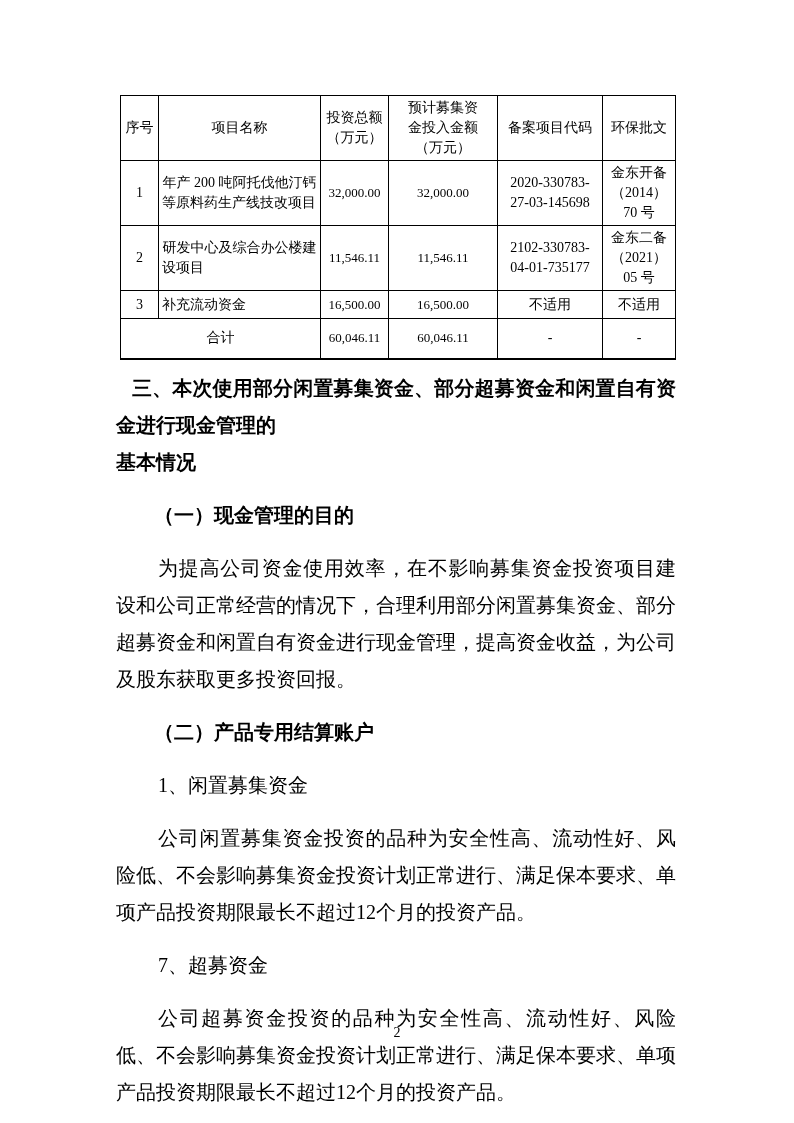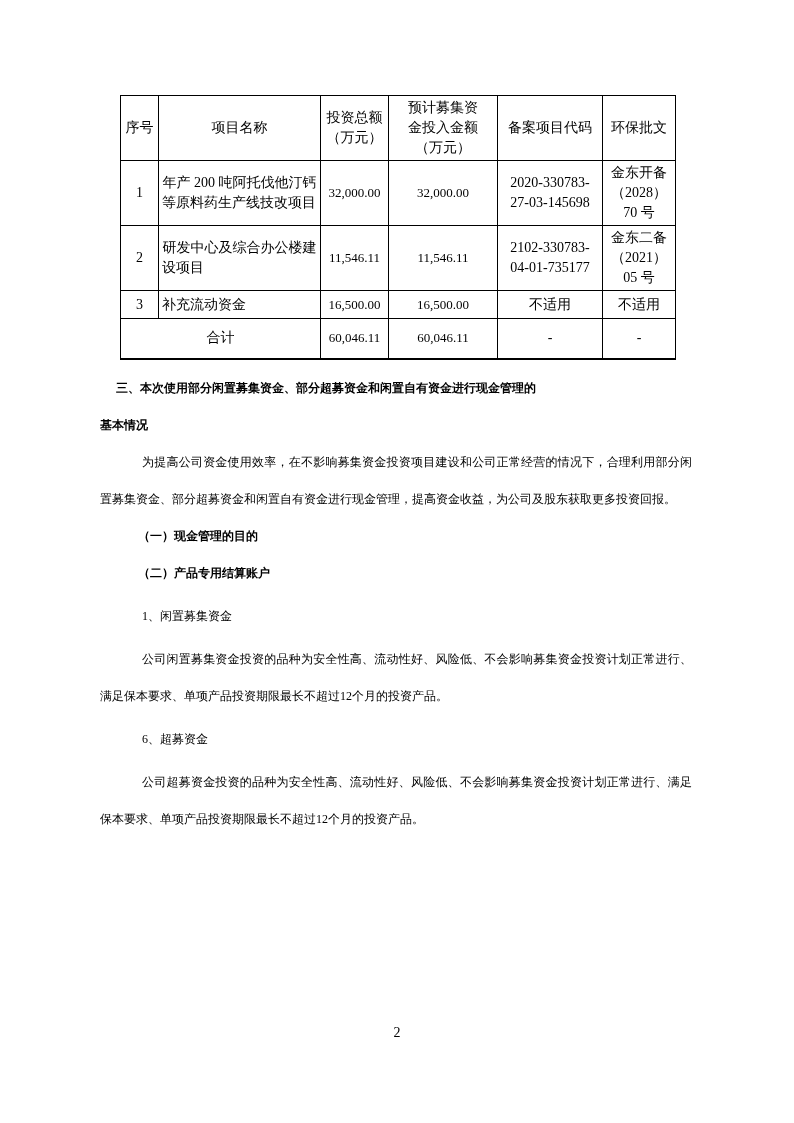--- a/index.html
+++ b/index.html
@@ -41,21 +41,21 @@
   tr.r-head { height: 63px; }
   tr.r-1 { height: 62px; }
   tr.r-2 { height: 63px; }
   tr.r-3 { height: 28px; }
   tr.r-total { height: 40px; }
   td.name { text-align: justify; text-align-last: left; padding-left: 5px; padding-right: 3px; }
   td.num { text-align: right; padding-right: 7px; font-size: 13px; }
   .pre { white-space: pre-line; }
   td.b, th.b { font-weight: bold; }
   
-  .sec { font-size: 12px; line-height: 37px; margin: 0; }
+  .sec { font-size: 20px; line-height: 37px; margin: 16px; }
   .heading3 {
     font-weight: bold;
     text-indent: 16px;
     white-space: pre-line;
     text-align: justify;
     margin-top: 10px;
   }
   .sub { font-weight: bold; padding-left: 38px; }
   .item { padding-left: 42px; }
   .mt6 { margin-top: 6px; }
@@ -100,21 +100,21 @@
       </thead>
       <tbody>
         <tr class="r-1">
           <td>1</td>
           <td class="name">年产 200 吨阿托伐他汀钙等原料药生产线技改项目</td>
           <td class="num">32,000.00</td>
           <td class="num">32,000.00</td>
           <td class="pre">2020-330783-
 27-03-145698</td>
           <td class="pre">金东开备
-（2028）
+（2014）
 70 号</td>
         </tr>
         <tr class="r-2">
           <td>2</td>
           <td class="name">研发中心及综合办公楼建设项目</td>
           <td class="num">11,546.11</td>
           <td class="num">11,546.11</td>
           <td class="pre">2102-330783-
 04-01-735177</td>
           <td class="pre">金东二备
@@ -135,31 +135,31 @@
           <td class="num b">60,046.11</td>
           <td>-</td>
           <td>-</td>
         </tr>
       </tbody>
     </table>
 
     <p class="sec heading3">三、本次使用部分闲置募集资金、部分超募资金和闲置自有资金进行现金管理的
 基本情况</p>
 
+    <p class="sec sub">（一）现金管理的目的</p>
+
     <p class="sec body">为提高公司资金使用效率，在不影响募集资金投资项目建设和公司正常经营的情况下，合理利用部分闲置募集资金、部分超募资金和闲置自有资金进行现金管理，提高资金收益，为公司及股东获取更多投资回报。</p>
-
-    <p class="sec sub">（一）现金管理的目的</p>
 
     <p class="sec sub">（二）产品专用结算账户</p>
 
     <p class="sec item mt6">1、闲置募集资金</p>
 
     <p class="sec body mt6">公司闲置募集资金投资的品种为安全性高、流动性好、风险低、不会影响募集资金投资计划正常进行、满足保本要求、单项产品投资期限最长不超过12个月的投资产品。</p>
 
 
-    <p class="sec item mt6">6、超募资金</p>
+    <p class="sec item mt6">7、超募资金</p>
 
     <p class="sec body mt6">公司超募资金投资的品种为安全性高、流动性好、风险低、不会影响募集资金投资计划正常进行、满足保本要求、单项产品投资期限最长不超过12个月的投资产品。</p>
 
   </div>
 
   <div class="footer">2</div>
 </div>
 
 </body></html>

